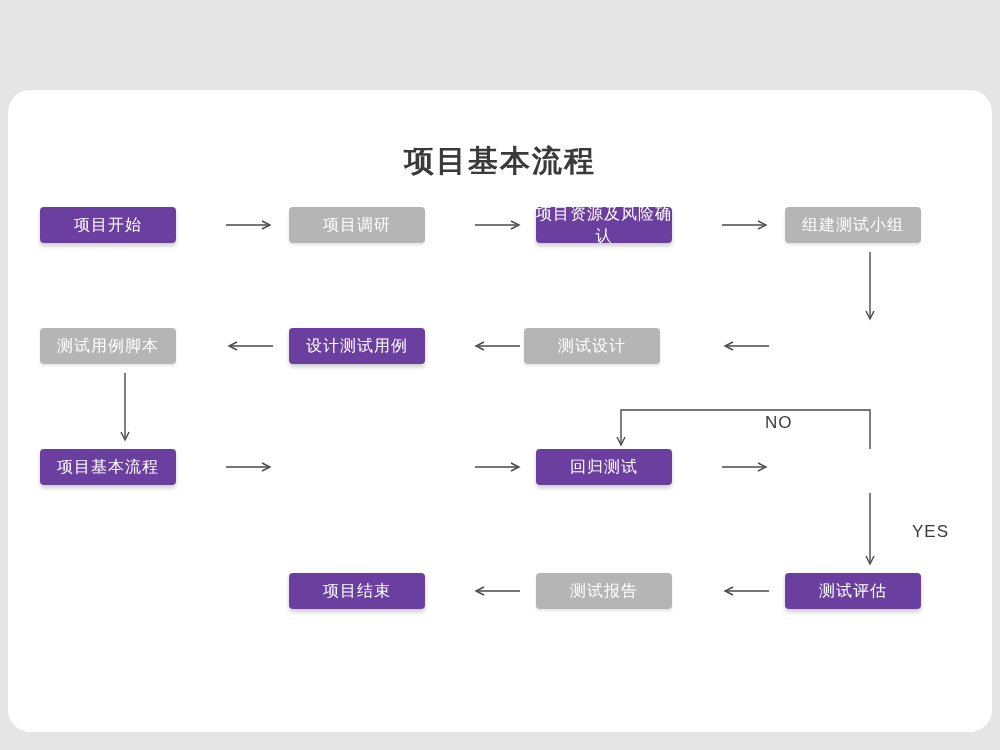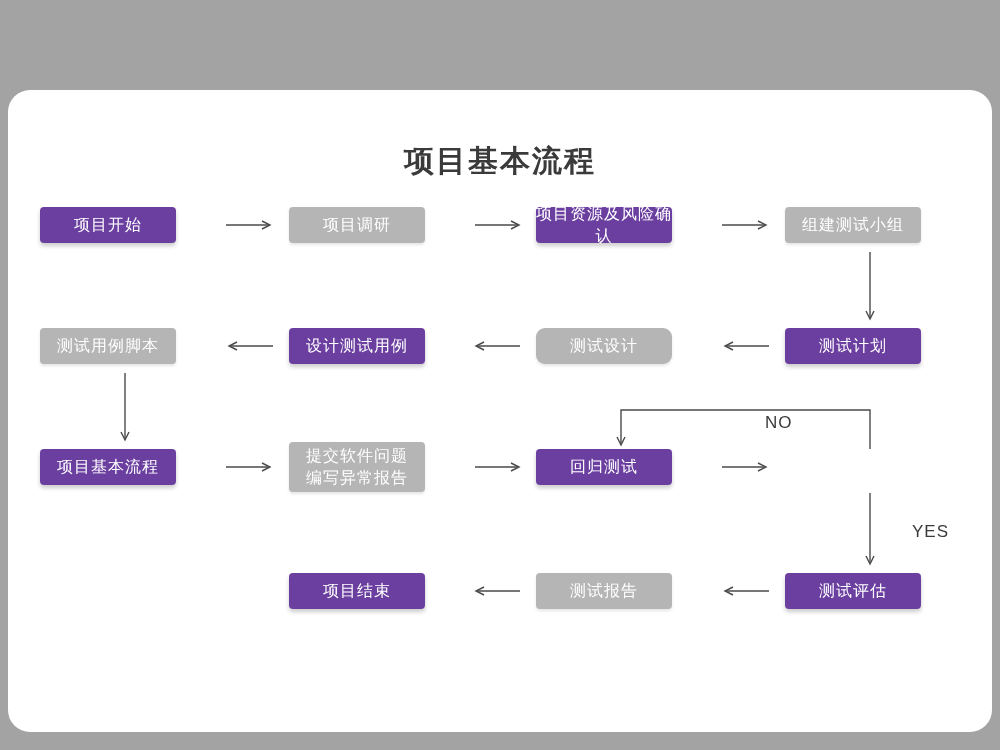--- a/index.html
+++ b/index.html
@@ -1,21 +1,21 @@
 <!DOCTYPE html>
 <html><head>
 <meta charset="utf-8">
 <style>
   * { box-sizing: border-box; }
   body { margin: 0; }
   .stage {
     position: relative;
     width: 1000px;
     height: 750px;
-    background: #a3a3a3;
+    background: #e5e5e5;
     font-family: "Liberation Sans", "DejaVu Sans", sans-serif;
     overflow: hidden;
   }
   .card {
     position: absolute;
     left: 8px;
     top: 90px;
     width: 984px;
     height: 642px;
     background: #ffffff;
@@ -84,33 +84,26 @@
   <div class="node gray" style="left:785px; top:207px;">
     <span>组建测试小组</span>
   </div>
 
   <div class="node purple" style="left:289px; top:328px;">
     <span>设计测试用例</span>
   </div>
   <div class="node gray" style="left:40px; top:328px;">
     <span>测试用例脚本</span>
   </div>
-  <div class="node gray" style="left:536px; top:328px;border-radius:9px;">
+  <div class="node gray" style="left:524px; top:328px;">
     <span>测试设计</span>
-  </div>
-  <div class="node purple" style="left:785px; top:328px;">
-    <span>测试计划</span>
   </div>
 
   <div class="node purple" style="left:40px; top:449px;">
     <span>项目基本流程</span>
-  </div>
-  <div class="node gray tall" style="left:289px; top:442px;">
-    <span>提交软件问题</span>
-    <span>编写异常报告</span>
   </div>
   <div class="node purple" style="left:536px; top:449px;">
     <span>回归测试</span>
   </div>
 
   <div class="node purple" style="left:289px; top:573px;">
     <span>项目结束</span>
   </div>
   <div class="node gray" style="left:536px; top:573px;">
     <span>测试报告</span>

